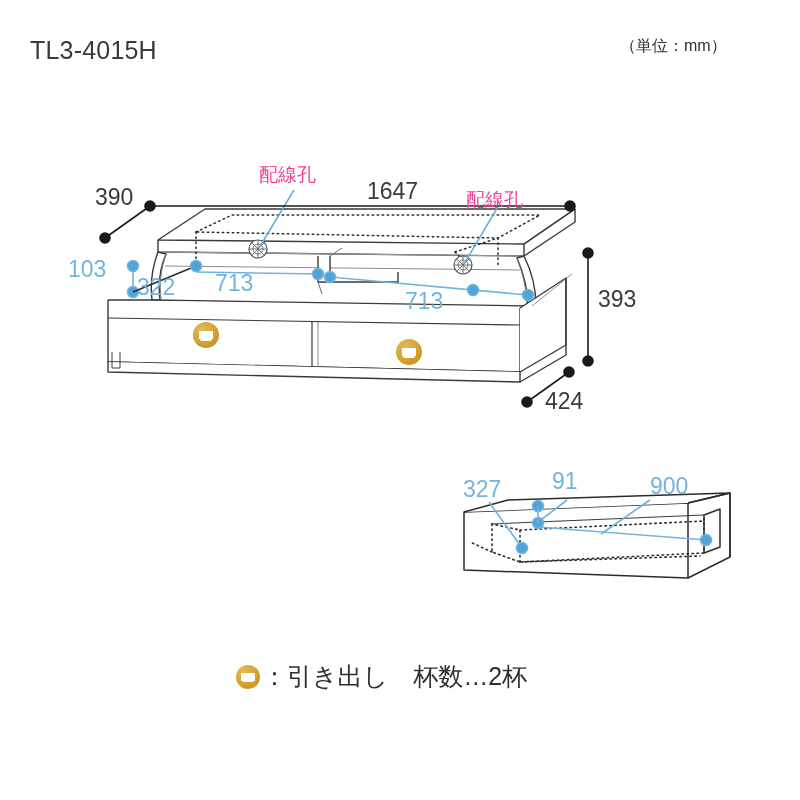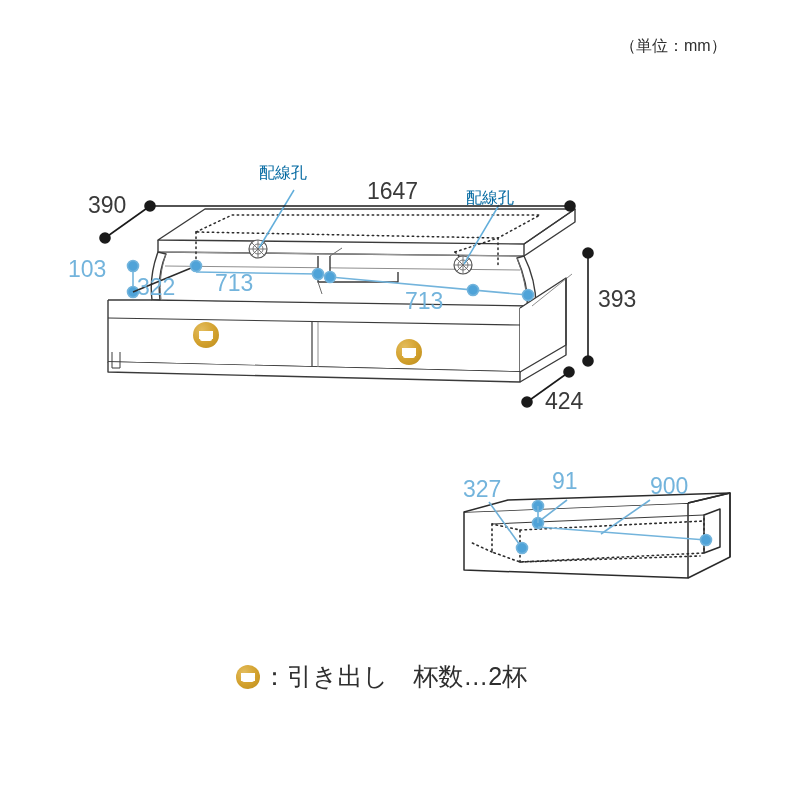--- a/index.html
+++ b/index.html
@@ -36,22 +36,22 @@
   }
   .dim-black {
     font-size: 23px;
     color: #3a3a3a;
   }
   .dim-blue {
     font-size: 23px;
     color: #73b4dc;
   }
   .label-blue {
-    font-size: 16px;
-    color: #0369a1;
+    font-size: 19px;
+    color: #ec4899;
   }
   #legend {
     position: absolute;
     left: 236px;
     top: 660px;
     display: flex;
     align-items: center;
     gap: 0px;
   }
   #legend-text {
@@ -86,20 +86,21 @@
     height: 9%;
     background: #ffffff;
   }
   svg { position: absolute; left: 0; top: 0; }
 </style>
 </head>
 <body>
 
 <div id="page">
 
+  <div class="txt" id="model-title">TL3-4015H</div>
 
   <div class="txt" id="unit-note">（単位：mm）</div>
 
   <svg width="800" height="800" viewBox="0 0 800 800">
 
     <g fill="none" stroke="#3a3a3a" stroke-width="1.4" stroke-linejoin="round">
 
       <path d="M158,240 L205,209 L575,209 L524,244 Z" fill="#ffffff"></path>
 
       <path d="M158,240 L158,252 L524,256 L524,244"></path>
@@ -247,21 +248,21 @@
       <circle cx="538" cy="523" r="5.5"></circle>
       <circle cx="538" cy="506" r="5.5"></circle>
       <path d="M538,506 L538,523"></path>
 
       <path d="M650,500 L601,534" stroke="#6fb0d8"></path>
       <path d="M538,527 L706,540"></path>
       <circle cx="706" cy="540" r="5.5"></circle>
     </g>
   </svg>
 
-  <div class="txt dim-black" style="left:88px; top:186px;margin-top:8px;">390</div>
+  <div class="txt dim-black" style="left:95px; top:186px;">390</div>
 
   <div class="txt dim-black" style="left:367px; top:180px;">1647</div>
 
   <div class="txt dim-black" style="left:598px; top:288px;">393</div>
 
   <div class="txt dim-black" style="left:545px; top:390px;">424</div>
 
   <div class="txt dim-blue" style="left:68px; top:258px;">103</div>
 
   <div class="txt dim-blue" style="left:137px; top:276px;">322</div>

